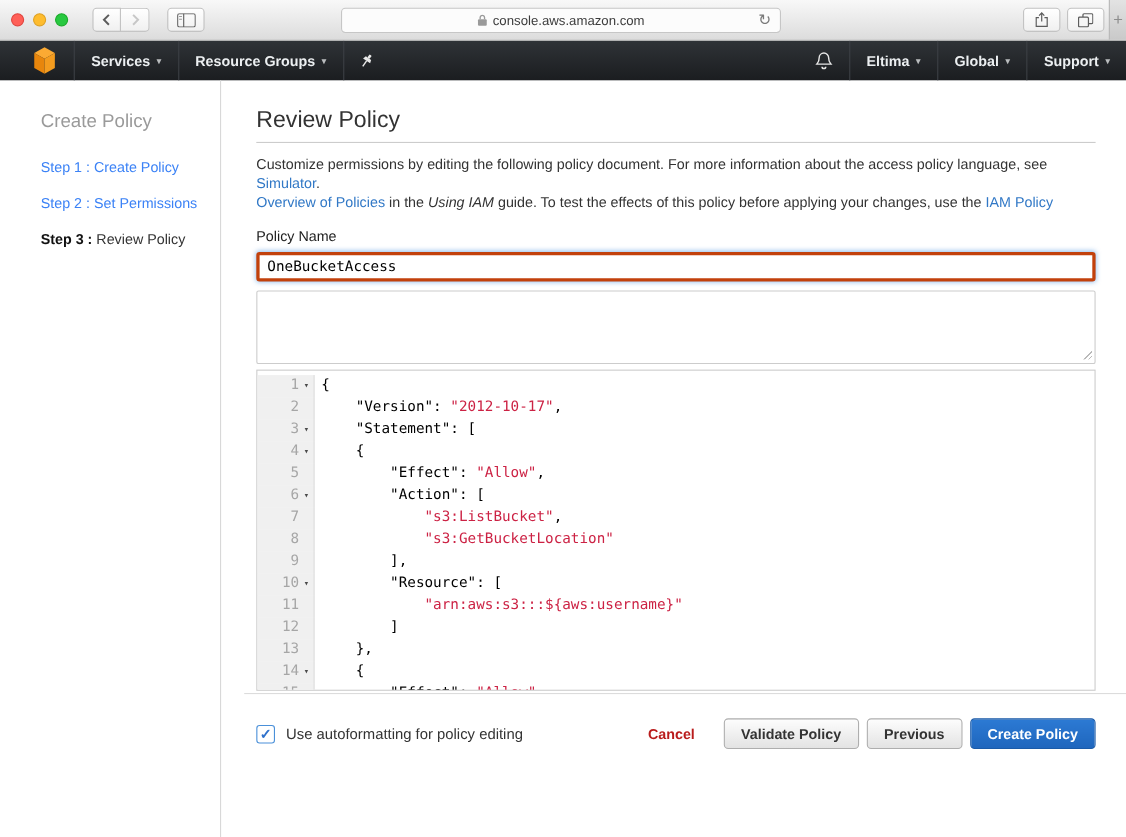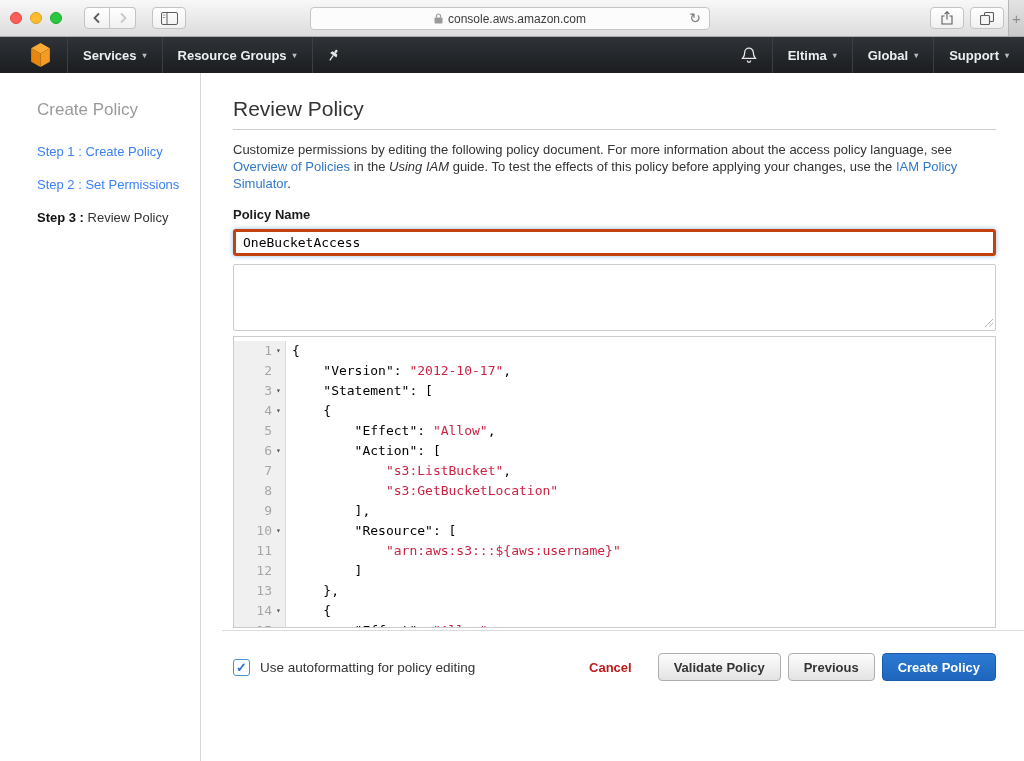--- a/index.html
+++ b/index.html
@@ -43,21 +43,21 @@
   .sb-step .cur-prefix { font-weight:bold; color:#111; }
   .sb-step .cur-label { color:#333; }
 
   .main { flex:1; padding:24px 28px 0 32px; }
   .page-title { font-size:21px; font-weight:500; color:#333; line-height:24px; }
   .title-rule { border:none; border-top:1px solid #ccc; margin:8px 0 11px 0; }
   .intro { font-size:13px; color:#333; line-height:17px; }
   .intro a { color:#3178c6; text-decoration:none; cursor:pointer; }
   .intro .it { font-style:italic; }
 
-  .fld-label { font-size:13px; font-weight:bold; color:#1c1c1c; }
+  .fld-label { font-size:13px; font-weight:normal; color:#1c1c1c; }
   .lbl-name { margin-top:15px; }
   .lbl-desc { margin-top:14px; }
   .lbl-doc  { margin-top:24px; }
   .name-input { display:block; width:100%; height:27px; margin-top:7px; border:3px solid #c2410c; border-radius:3px; box-shadow:0 0 5px rgba(82,149,224,.65); outline:none; padding:0 7px; font-family:"DejaVu Sans Mono", monospace; font-size:13px; color:#000; }
   .desc-area { display:block; width:100%; height:67px; margin-top:8px; border:1px solid #ccc; border-radius:2px; resize:none; outline:none; position:relative; background:#fff; }
   .desc-wrap { position:relative; }
   .resize-grip { position:absolute; right:3px; bottom:4px; width:10px; height:10px; background:repeating-linear-gradient(135deg, transparent 0 2px, #b9b9b9 2px 3px); clip-path:polygon(100% 0, 100% 100%, 0 100%); }
 
   
   .editor { margin-top:5px; height:292px; border:1px solid #ccc; overflow:hidden; background:#fff; font-family:"DejaVu Sans Mono", monospace; font-size:13px; }
@@ -215,22 +215,22 @@
       <span class="cur-prefix">Step 3 : </span><span class="cur-label">Review Policy</span>
     </div>
   </div>
 
   <div class="main">
     <div class="page-title">Review Policy</div>
     <hr class="title-rule">
 
     <div class="intro">
       <div>Customize permissions by editing the following policy document. For more information about the access policy language, see</div>
+      <div><a>Simulator</a><span>.</span></div>
       <div><a>Overview of Policies</a><span> in the </span><span class="it">Using IAM</span><span> guide. To test the effects of this policy before applying your changes, use the </span><a>IAM Policy</a></div>
-      <div><a>Simulator</a><span>.</span></div>
     </div>
 
     <div class="fld-label lbl-name">Policy Name</div>
     <input class="name-input" type="text" value="OneBucketAccess" style="">
 
     <div class="desc-wrap">
       <textarea class="desc-area" style=""></textarea>
       <div class="resize-grip"></div>
     </div>
 

